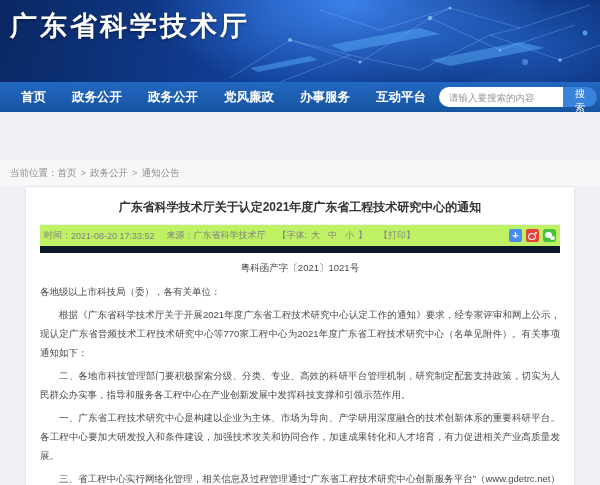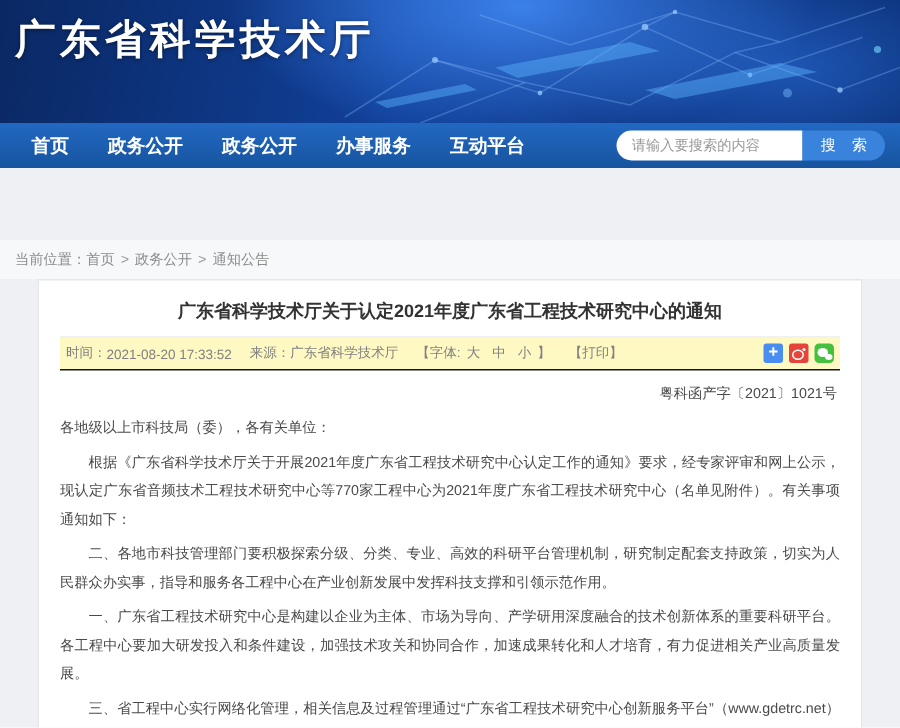--- a/index.html
+++ b/index.html
@@ -54,21 +54,21 @@
   .breadcrumb .sep { margin: 0 4px; color: #9a9a9a; }
 
   
   .card {
     width: 550px; margin: 0 auto; background: #fff;
     border: 1px solid #e4e6e8; padding: 12px 14px 10px;
   }
   .title { font-size: 12px; font-weight: bold; color: #333; text-align: center; line-height: 1.45; }
   .meta {
     display: flex; align-items: center; margin-top: 8px; padding: 4px 4px;
-    background: #fef9c3; border-top: 1px solid #f0f0f0; border-bottom: 1px solid #0f172a;
+    background: #bef264; border-top: 1px solid #f0f0f0; border-bottom: 7px solid #0f172a;
     font-size: 9px; color: #808080; white-space: nowrap;
   }
   .meta a { color: #808080; }
   .meta .gap { display: inline-block; width: 12px; }
   .meta .fs { padding: 0 4px; }
   .share { margin-left: auto; display: flex; gap: 4px; align-items: center; }
   .icon { width: 13px; height: 13px; border-radius: 2px; position: relative; cursor: pointer; }
   .icon-share { background: #4a8df0; color: #fff; font-size: 11px; font-weight: bold;
     display: flex; align-items: center; justify-content: center; line-height: 1; }
   .icon-weibo { background: #e6443a; }
@@ -76,21 +76,21 @@
     width: 6px; height: 5px; border: 1px solid #fff; border-radius: 50%; }
   .icon-weibo::after { content: ""; position: absolute; right: 2px; top: 3px;
     width: 2px; height: 2px; background: #fff; border-radius: 50%; }
   .icon-wechat { background: #45c13e; border-radius: 3px; }
   .icon-wechat::before { content: ""; position: absolute; left: 2px; top: 3px;
     width: 7px; height: 6px; background: #fff; border-radius: 50%; }
   .icon-wechat::after { content: ""; position: absolute; right: 1px; bottom: 2px;
     width: 5px; height: 4px; background: #fff; border-radius: 50%; }
 
   .body-area { font-size: 9px; color: #4a4a4a; }
-  .doc-number { text-align: right; font-size: 9.5px; color: #4a4a4a; margin: 9px 2px 7px; }
+  .doc-number { text-align: center; font-size: 9.5px; color: #4a4a4a; margin: 9px 2px 7px; }
   .salutation { line-height: 19px; font-size: 9.5px; }
   .para { font-size: 9.5px; line-height: 19px; text-indent: 2em; margin-top: 4px; text-align: justify; }
   .attachment { font-size: 9.5px; line-height: 19px; text-indent: 2em; margin-top: 8px; }
 </style>
 </head>
 <body>
 
 <header class="banner">
   <svg class="banner-svg" viewBox="0 0 600 82" preserveAspectRatio="none">
     <g stroke="rgba(140,190,255,0.32)" stroke-width="1" fill="none">
@@ -117,20 +117,21 @@
       <polygon points="250,68 310,56 318,60 258,72"></polygon>
     </g>
   </svg>
   <div class="banner-title">广东省科学技术厅</div>
 </header>
 
 <nav class="nav">
   <a class="nav-item">首页</a>
   <a class="nav-item">政务公开</a>
   <a class="nav-item">政务公开</a>
+  <a class="nav-item">党风廉政</a>
   <a class="nav-item">办事服务</a>
   <a class="nav-item">互动平台</a>
   <div class="search">
     <input type="text" placeholder="请输入要搜索的内容" style="">
     <button>搜 索</button>
   </div>
 </nav>
 
 <div class="breadcrumb">
   <span>当前位置：</span><a>首页</a><span class="sep">&gt;</span><a>政务公开</a><span class="sep">&gt;</span><a>通知公告</a>

